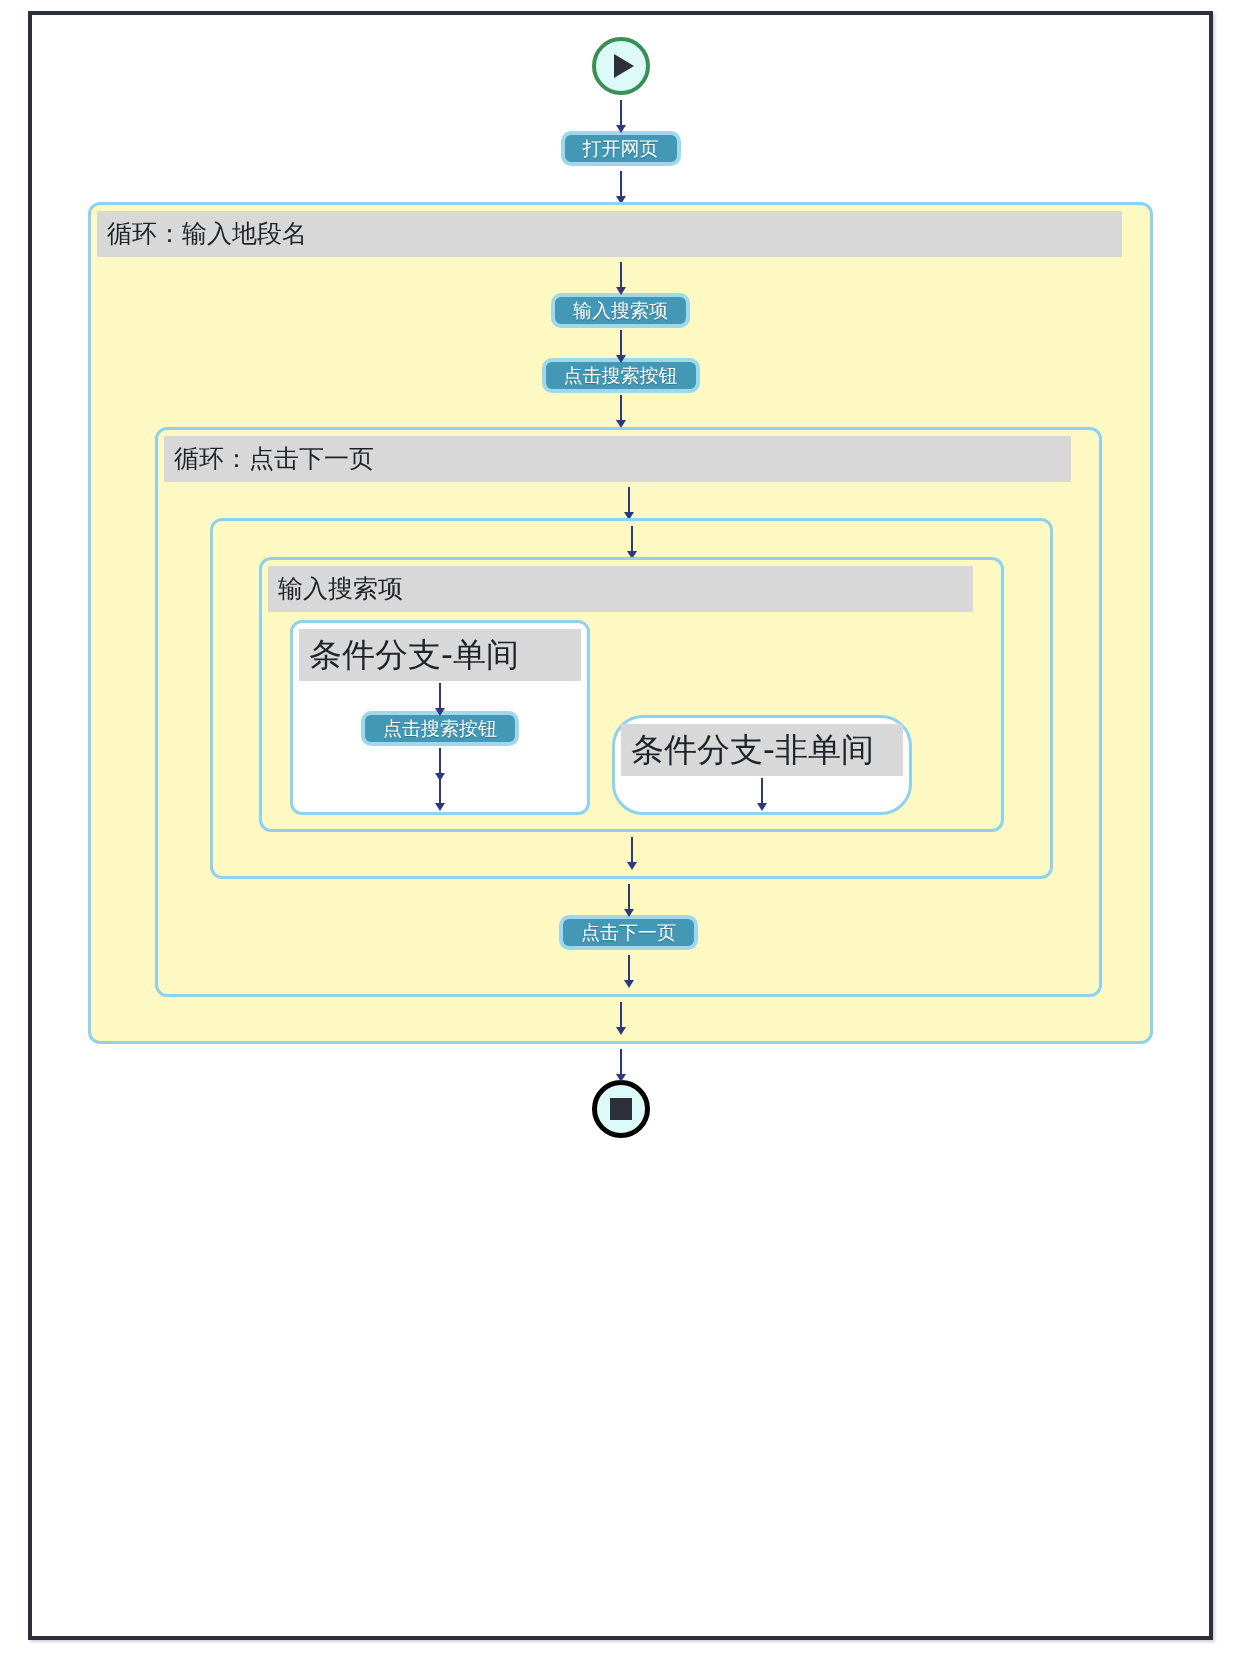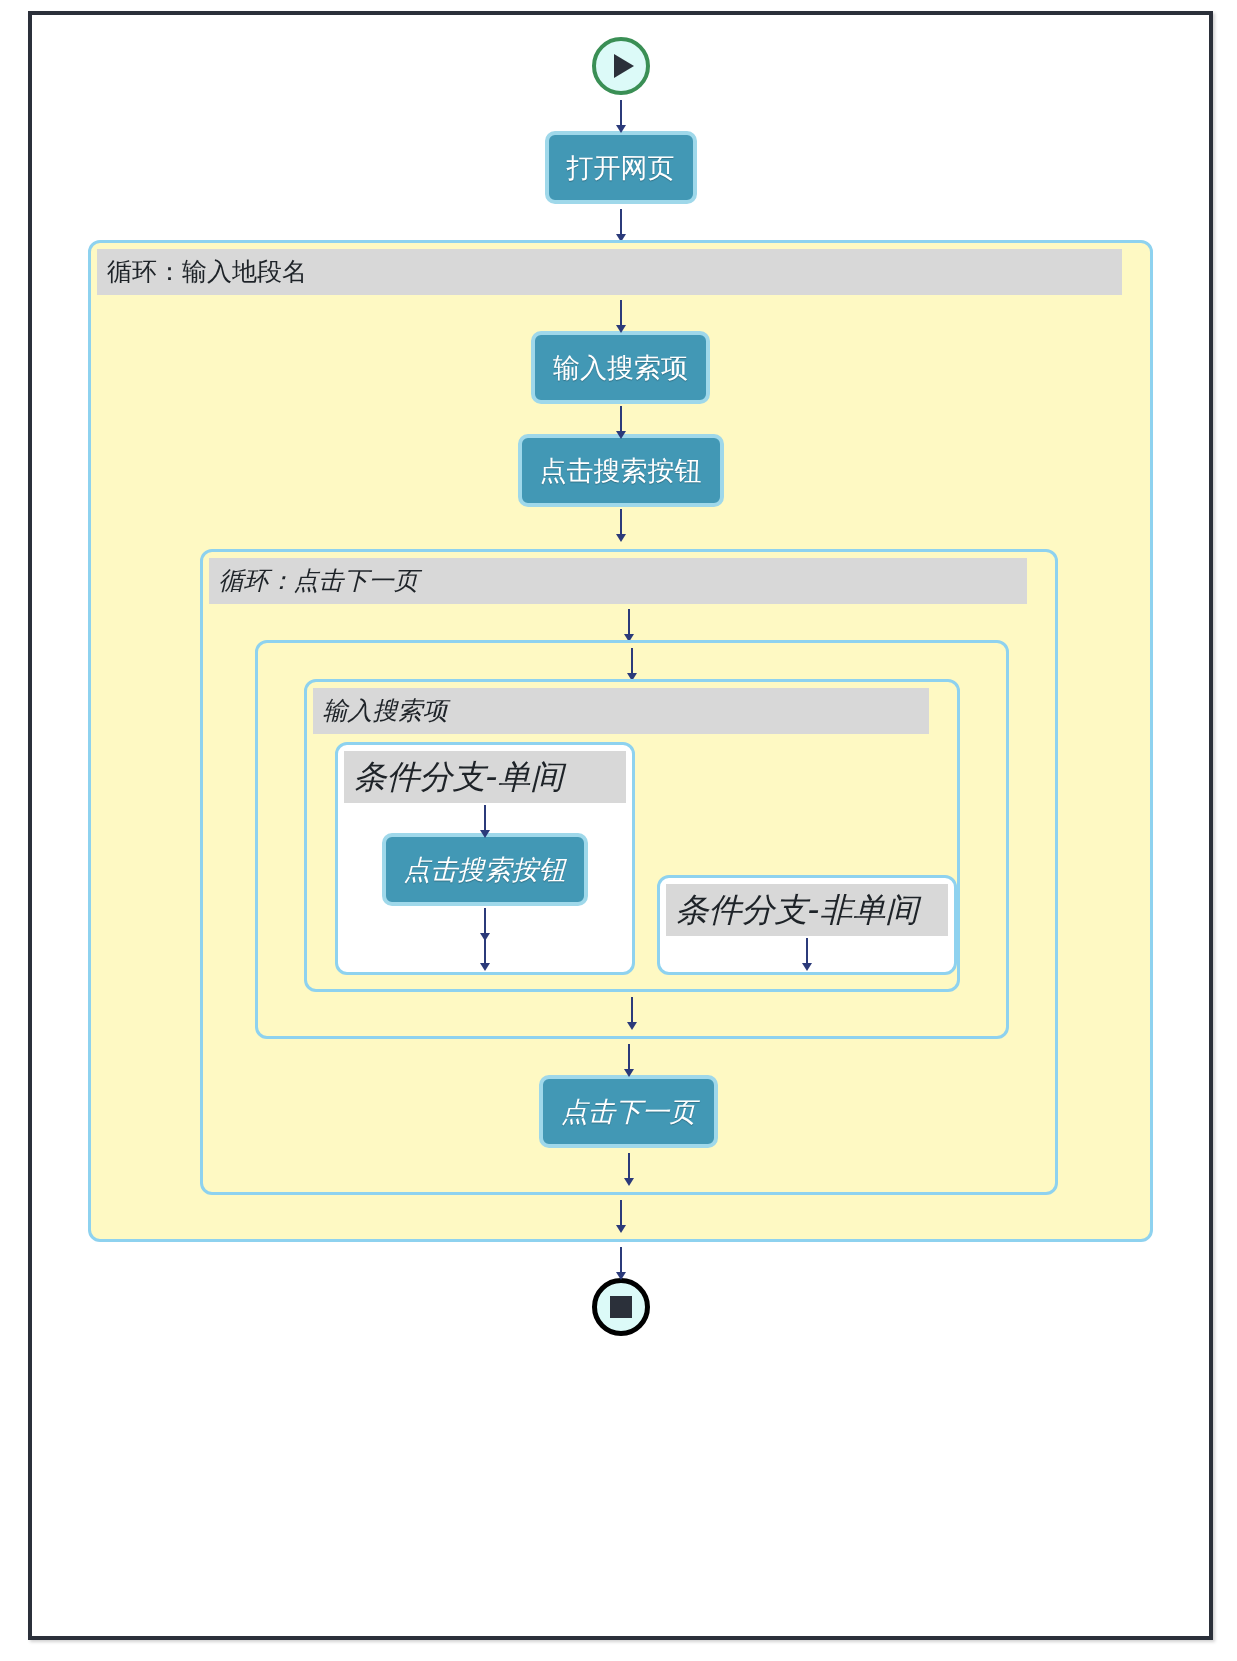--- a/index.html
+++ b/index.html
@@ -97,23 +97,23 @@
   
   .action-row {
     display: flex;
     justify-content: center;
   }
   .action-box {
     background: #4298b5;
     border: 4px solid #9fd8ea;
     border-radius: 10px;
     color: #ffffff;
-    font-size: 27px;
+    font-size: 19px;
     line-height: 1;
-    padding: 19px 18px;
+    padding: 4px 18px;
     white-space: nowrap;
     box-sizing: border-box;
     text-shadow: 0 1px 1px rgba(0,0,0,0.25);
   }
 
   
   .container-box {
     border: 3px solid #8ed2ef;
     border-radius: 12px;
     background: #fef9c3;
@@ -127,21 +127,20 @@
     font-size: 25px;
     line-height: 1;
     padding: 10px 10px 11px 10px;
     margin: 6px 28px 0 6px;
     box-sizing: border-box;
   }
 
   .container-body {
     display: flex;
     flex-direction: column;
-    align-items: center;
   }
 
   
   .branch-row {
     display: flex;
     align-items: flex-end;
     justify-content: flex-start;
   }
   .branch-box {
     border: 3px solid #8ed2ef;
@@ -206,21 +205,21 @@
           </div>
 
         <div class="action-row">
           <div class="action-box">点击搜索按钮</div>
         </div>
 
         <div class="arrow short">
             <div class="shaft"></div>
           </div>
 
-        <div class="container-box" style="margin:12px 48px 0 64px;font-style:italic;">
+        <div class="container-box" style="margin:4px 48px 0 64px;">
           <div class="container-header">循环：点击下一页</div>
 
           <div class="container-body">
 
             <div class="arrow">
                 <div class="shaft"></div>
               </div>
 
             <div class="container-box" style="margin:0 46px 0 52px;">
 
@@ -251,21 +250,21 @@
                             <div class="shaft"></div>
                           </div>
 
 
                         <div class="arrow short">
                             <div class="shaft"></div>
                           </div>
                       </div>
                     </div>
 
-                    <div class="branch-box" style="width:300px; margin-left:22px;">
+                    <div class="branch-box" style="width:300px; margin-left:22px;border-radius:31px;">
                       <div class="branch-header">条件分支-非单间</div>
                       <div class="branch-inner">
                         <div class="arrow short">
                             <div class="shaft"></div>
                           </div>
                       </div>
                     </div>
 
                   </div>
                 </div>

